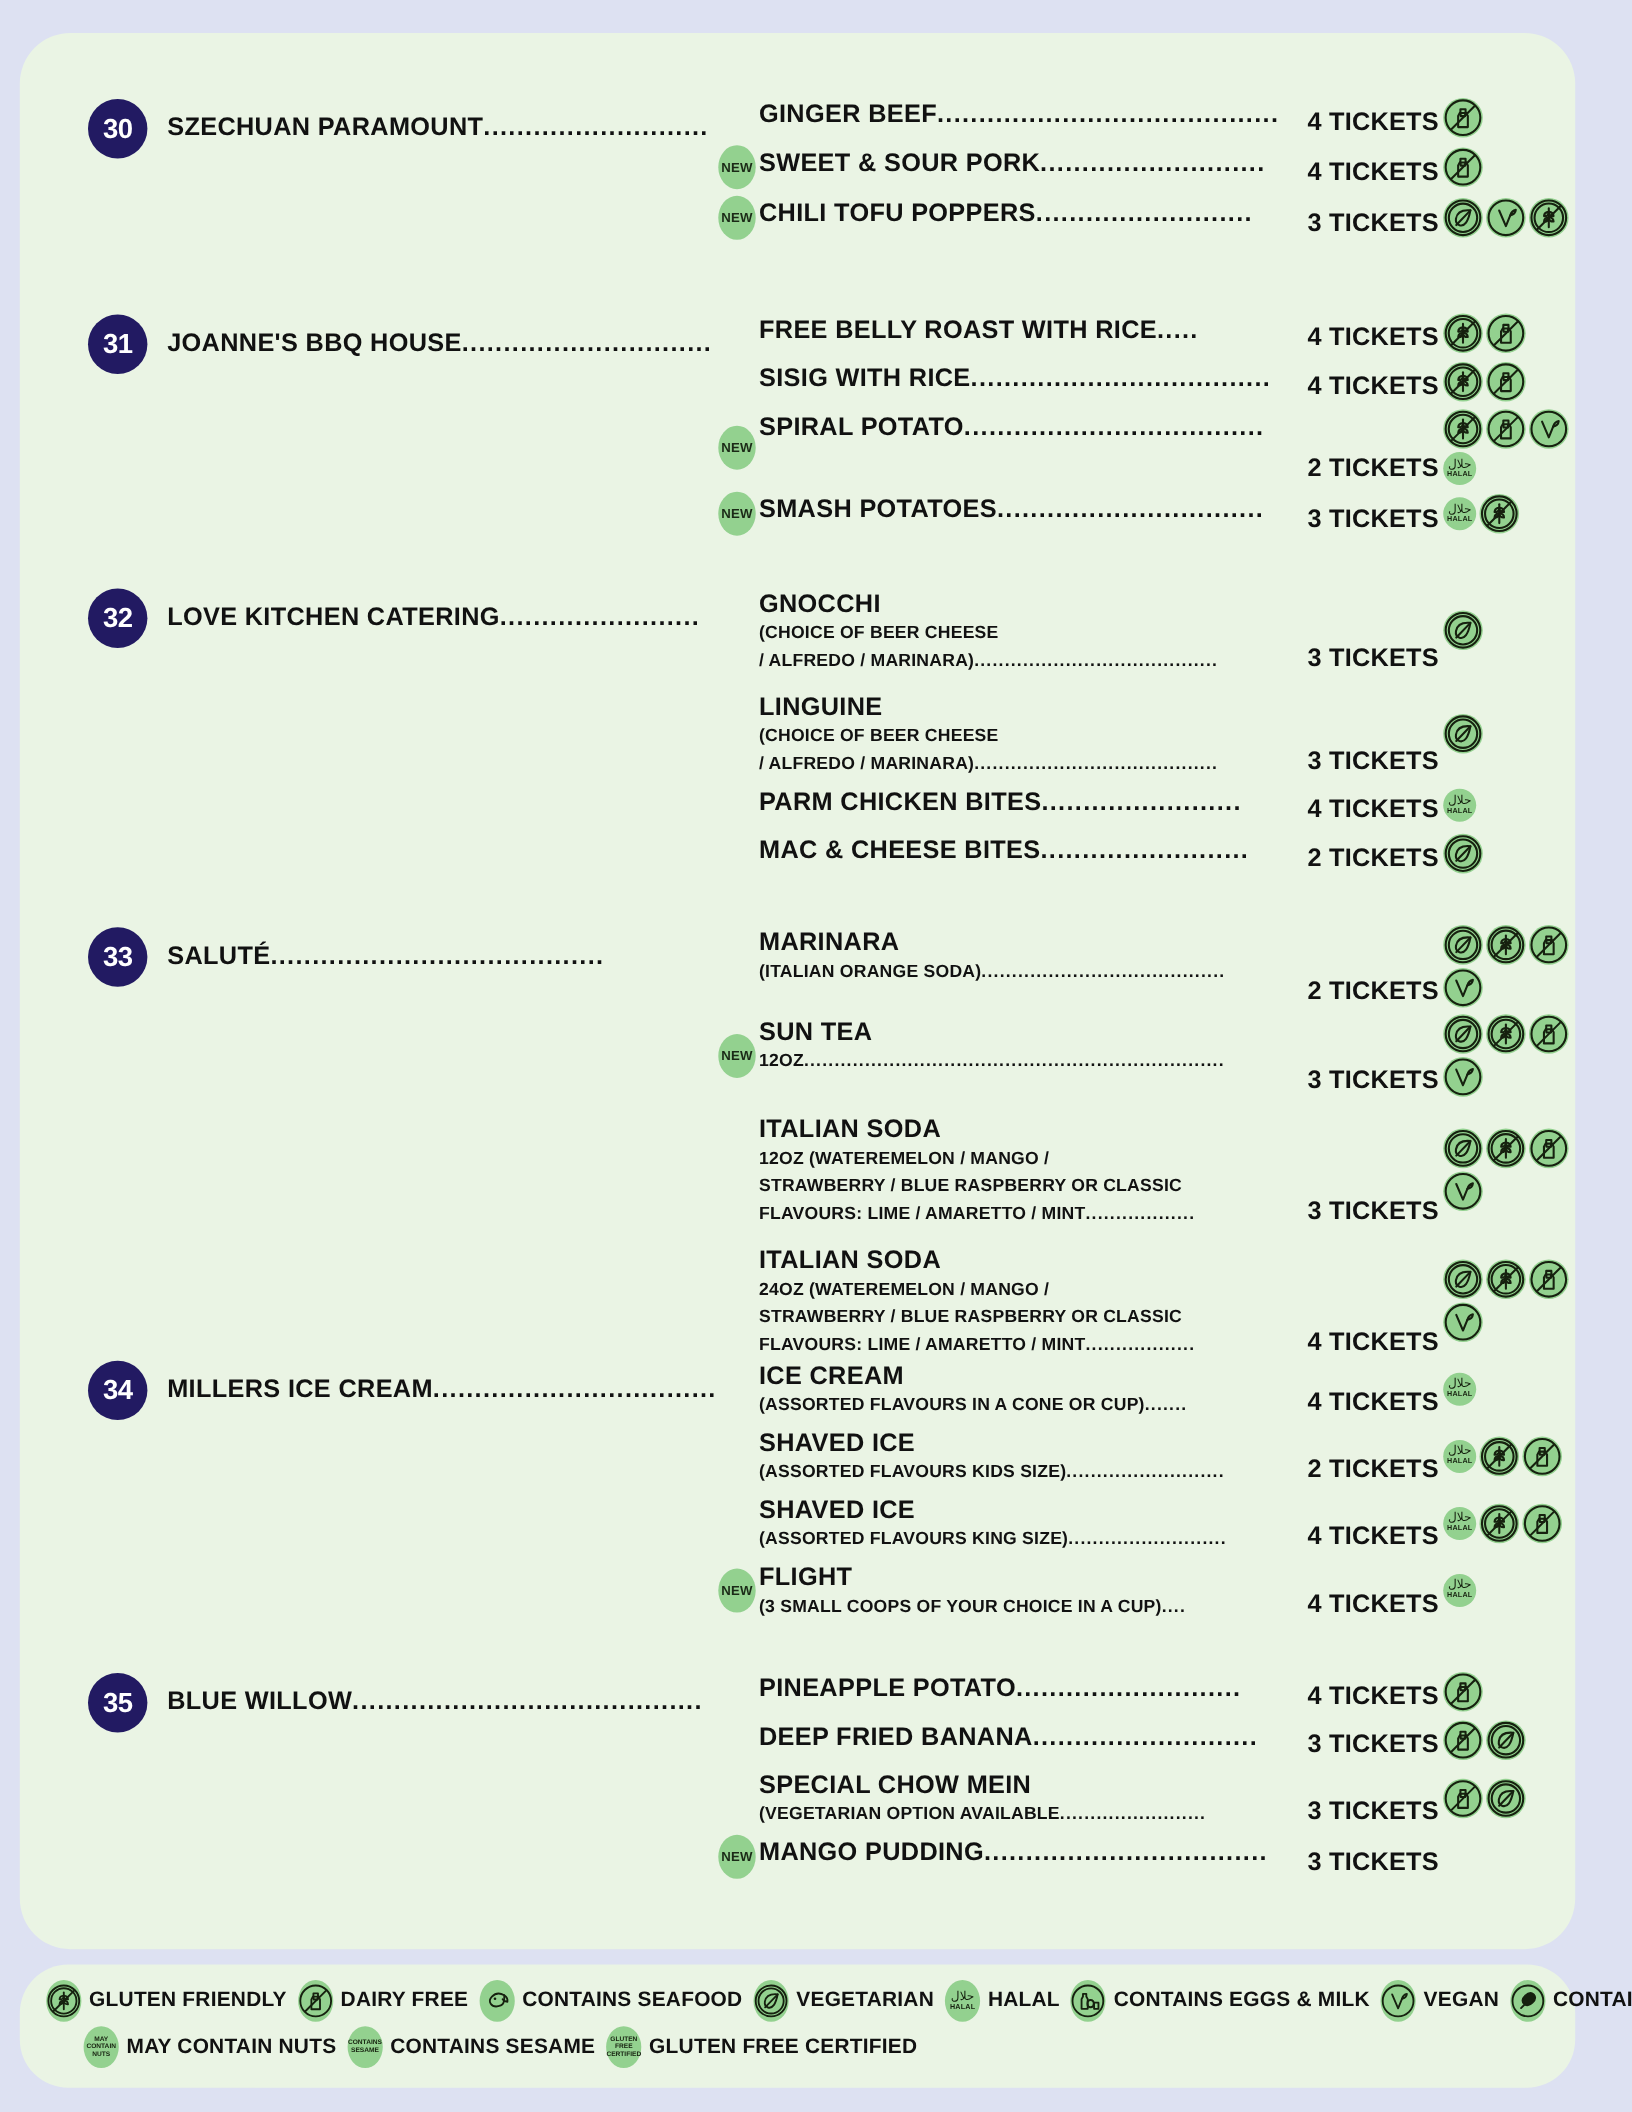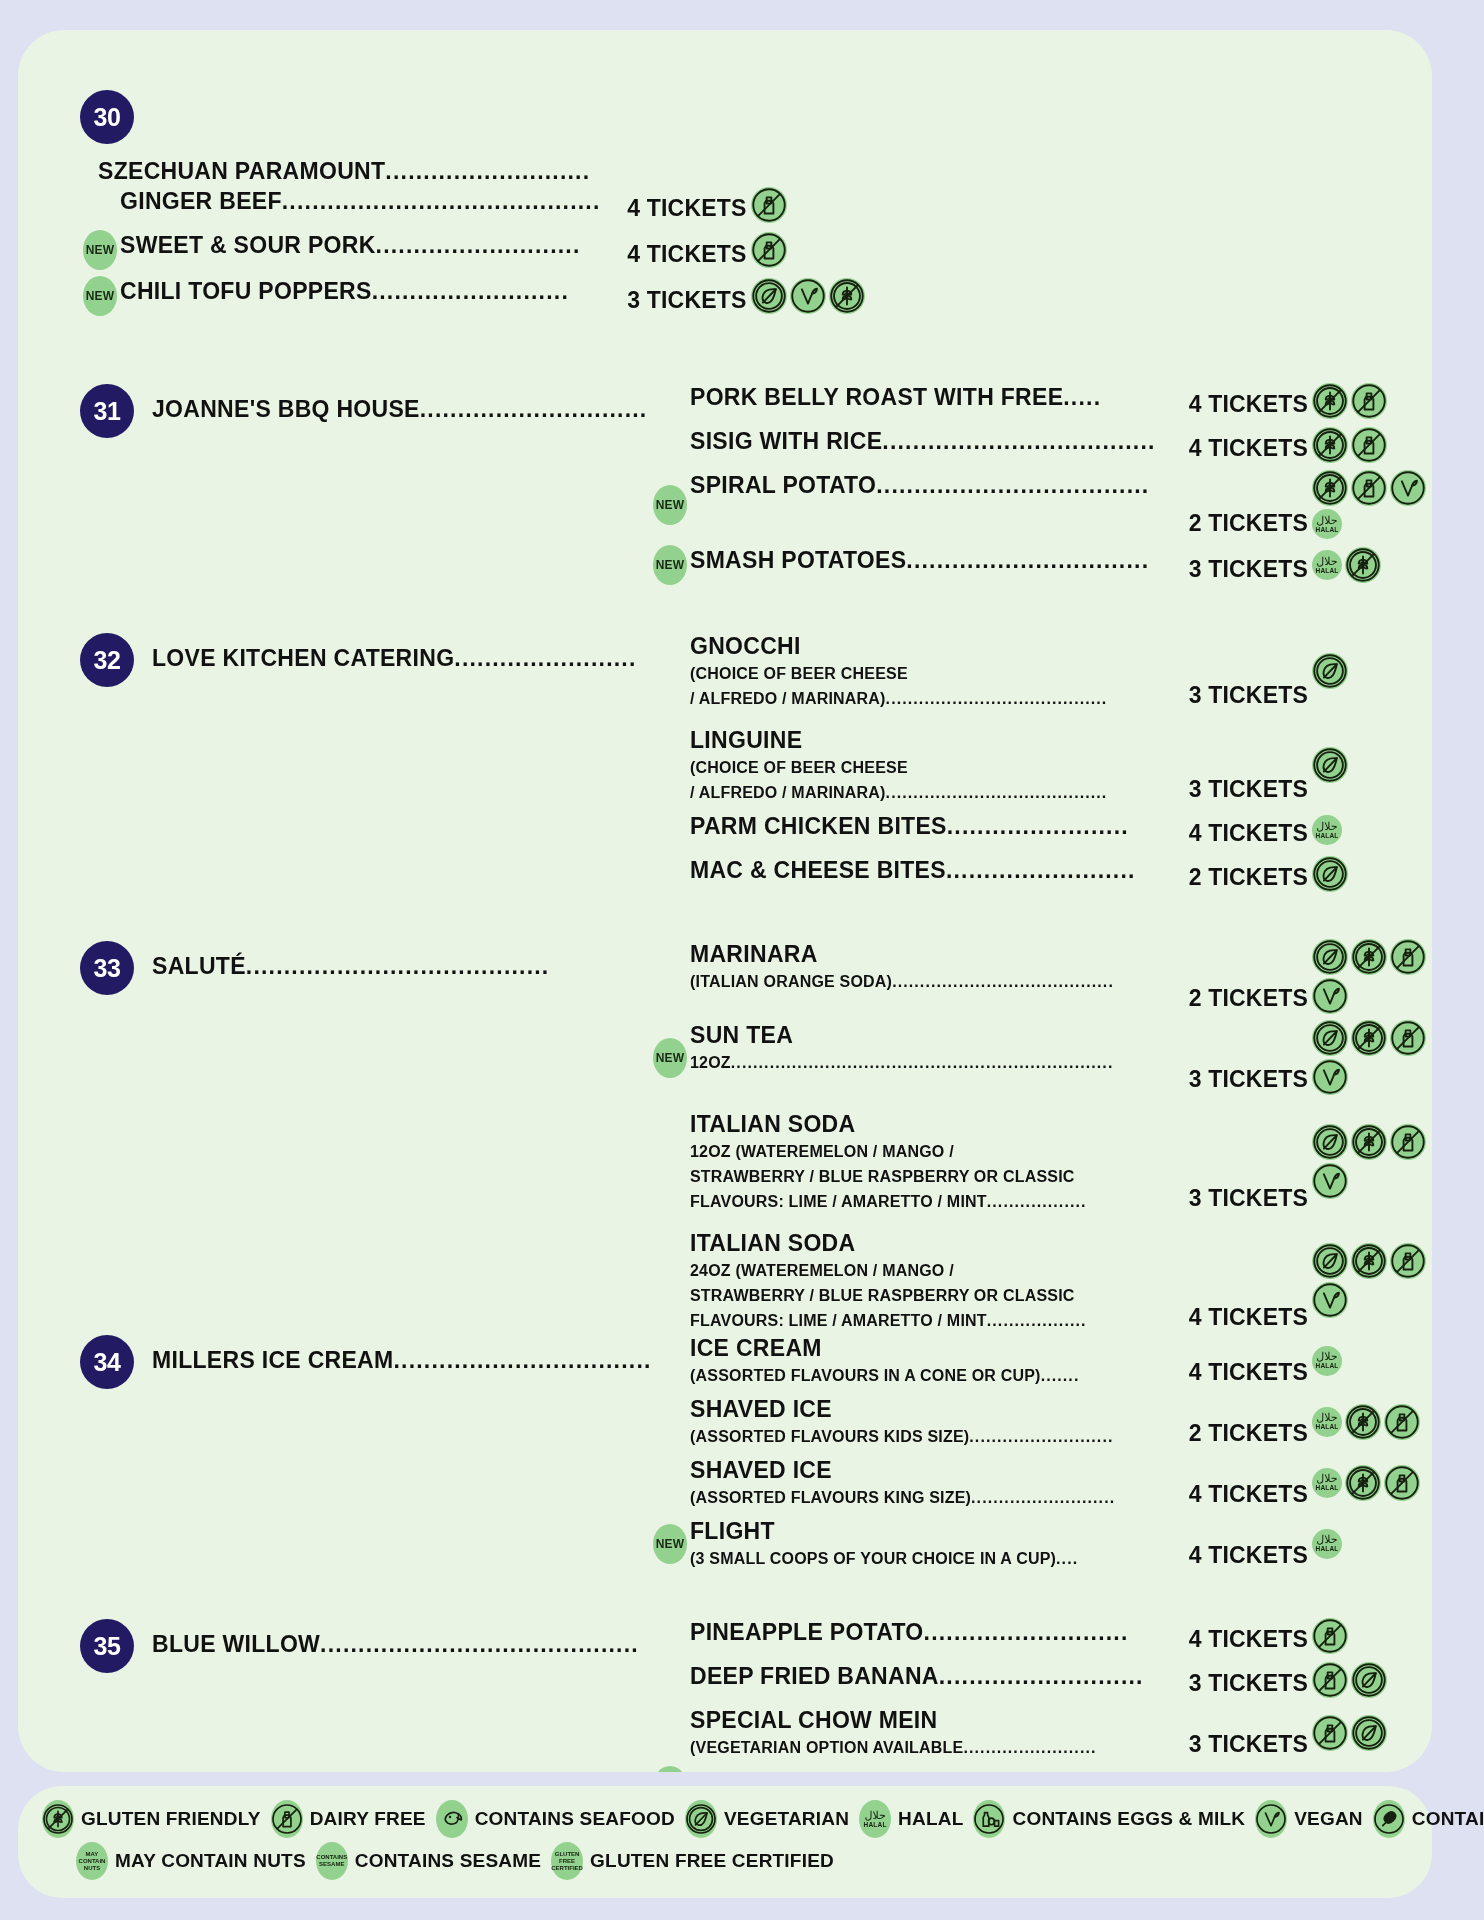--- a/index.html
+++ b/index.html
@@ -221,21 +221,21 @@
   }
   .halal-ar { font-size: 11px; line-height: 11px; }
   .halal-en { font-size: 6.5px; font-weight: bold; line-height: 8px; letter-spacing: 0.2px; }
 </style>
 </head>
 <body>
 
 <div class="page">
   <div class="menu-card">
     <div id="vendor-list">
-        <div class="vendor" style="margin-top: 18px; flex-direction: column;">
+        <div class="vendor" style="margin-top: 18px;">
           <div class="vendor-num">30</div>
           <div class="vendor-name-col"><span>SZECHUAN PARAMOUNT</span><span class="dots">...........................</span></div>
           <div class="items-col">
             <div class="item">
               <div class="new-slot"></div>
               <div class="item-body">
                 <div class="item-title"><span>GINGER BEEF</span><span class="dots">..........................................</span></div>
               </div>
               <div class="tickets">4 TICKETS</div>
               <div class="icons">
@@ -308,21 +308,21 @@
             </div>
           </div>
         </div>
         <div class="vendor" style="margin-top: 66px;">
           <div class="vendor-num">31</div>
           <div class="vendor-name-col"><span>JOANNE'S BBQ HOUSE</span><span class="dots">..............................</span></div>
           <div class="items-col">
             <div class="item">
               <div class="new-slot"></div>
               <div class="item-body">
-                <div class="item-title"><span>PORK BELLY ROAST WITH FREE</span><span class="dots">.....</span></div>
+                <div class="item-title"><span>FREE BELLY ROAST WITH RICE</span><span class="dots">.....</span></div>
               </div>
               <div class="tickets">4 TICKETS</div>
               <div class="icons">
                 <span class="dicon">
                   <svg viewBox="0 0 40 40">
         <circle cx="20" cy="20" r="17.5" stroke="#16210f" fill="none" stroke-width="2.1" stroke-linecap="round" stroke-linejoin="round"></circle>
         <circle cx="20" cy="20" r="14.4" stroke="#16210f" fill="none" stroke-width="2.1" stroke-linecap="round" stroke-linejoin="round"></circle>
         <path d="M20 10.5 L20 29.5" stroke="#16210f" fill="none" stroke-width="2.1" stroke-linecap="round" stroke-linejoin="round"></path>
         <path d="M20 14 q-4.6 .3 -4.8 4.3 q4.6 .3 4.8 -4.3 Z" stroke="#16210f" fill="none" stroke-width="2.1" stroke-linecap="round" stroke-linejoin="round"></path>
         <path d="M20 14 q4.6 .3 4.8 4.3 q-4.6 .3 -4.8 -4.3 Z" stroke="#16210f" fill="none" stroke-width="2.1" stroke-linecap="round" stroke-linejoin="round"></path>

